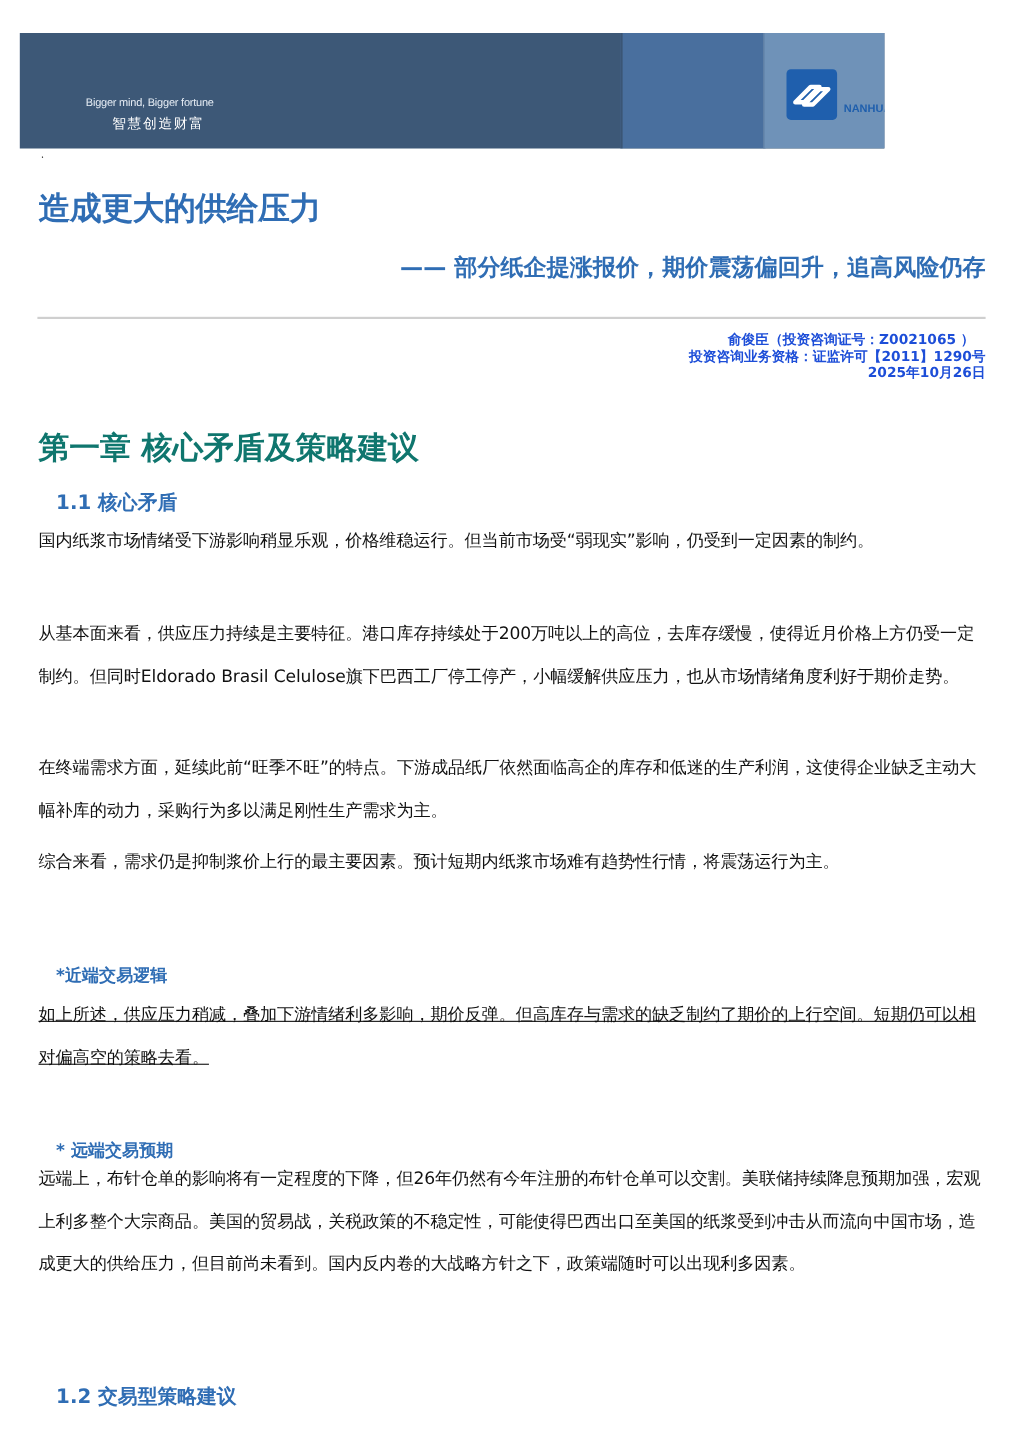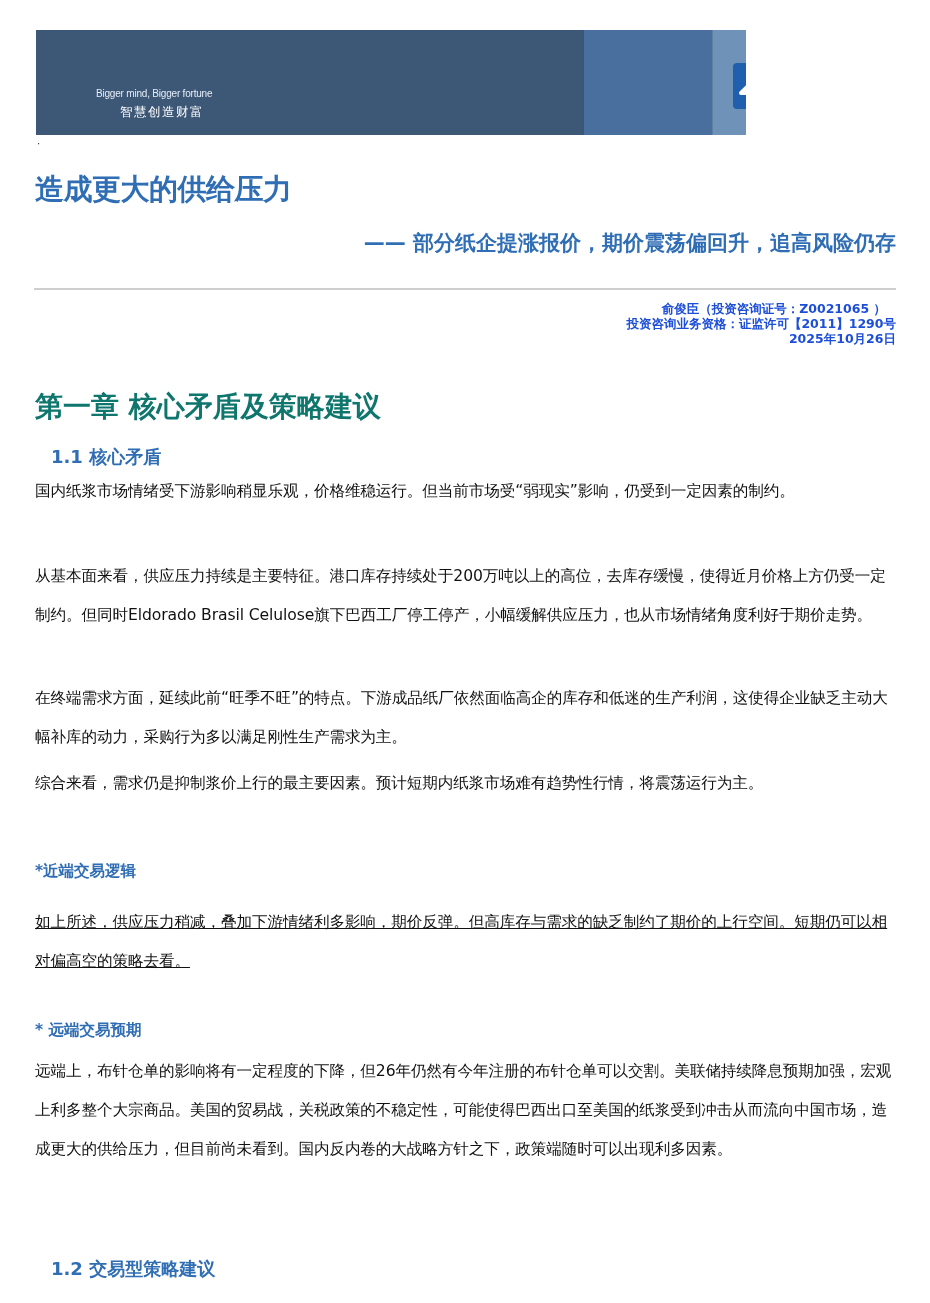--- a/index.html
+++ b/index.html
@@ -10,23 +10,23 @@
   body {
     width: 930px;
     height: 1303px;
     position: relative;
     overflow: hidden;
     font-family: "DejaVu Sans", "Liberation Sans", sans-serif;
     color: #111111;
   }
   .banner {
     position: absolute;
-    left: 36px;
+    left: 18px;
     top: 30px;
-    width: 710px;
+    width: 786px;
     height: 105px;
     background: #3d5877;
     overflow: hidden;
   }
   .banner .seg1 {
     position: absolute;
     left: 546px;
     top: 0;
     width: 130px;
     height: 105px;
@@ -170,21 +170,21 @@
     color: #2f6db4;
     margin: 16px;
     white-space: nowrap;
   }
   .h3 {
     position: absolute;
     left: 35px;
     font-size: 15.5px;
     font-weight: bold;
     color: #2f6db4;
-    margin: 0;
+    margin: 16px;
     white-space: nowrap;
   }
   .para {
     position: absolute;
     left: 35px;
     width: 860px;
     font-size: 15.6px;
     line-height: 39px;
     color: #111111;
     margin: 0;

